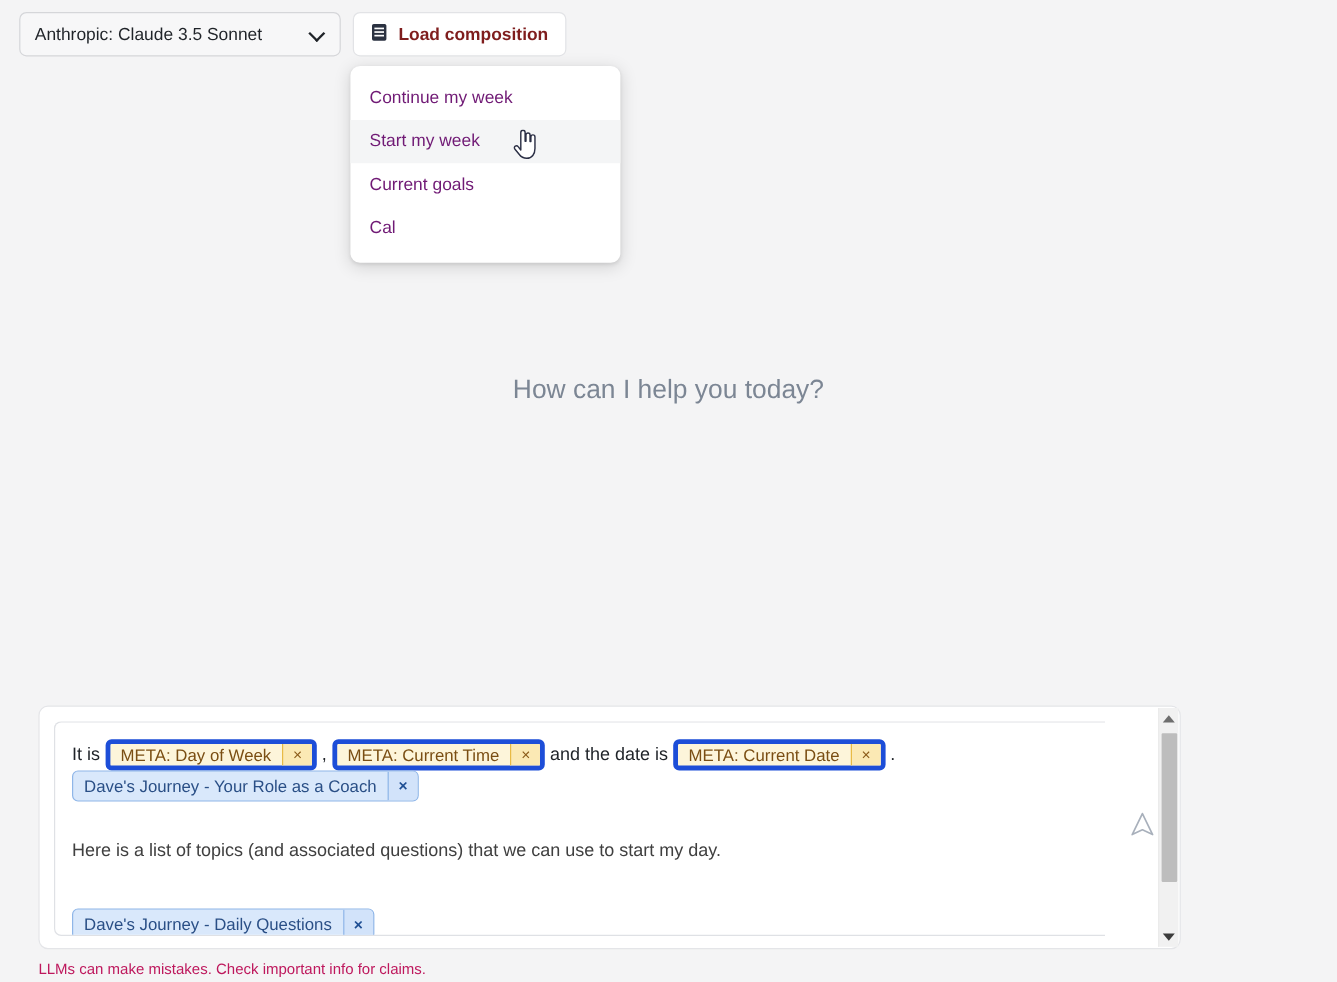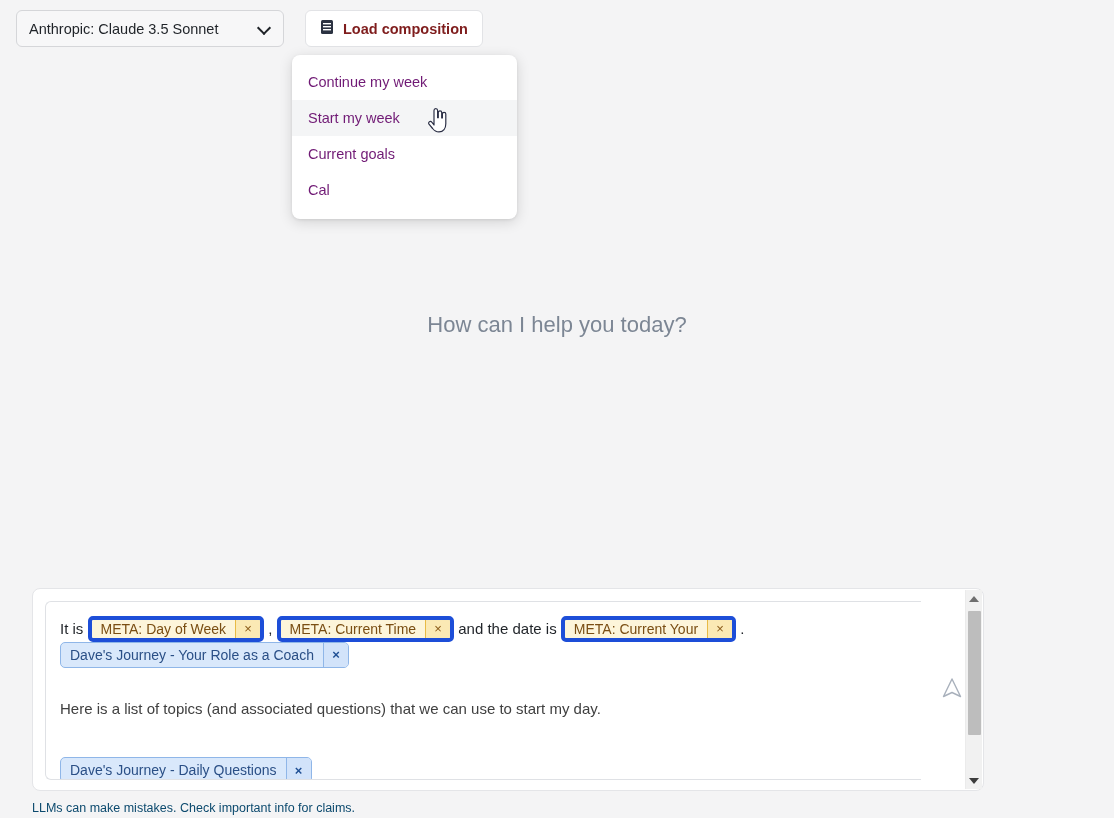--- a/index.html
+++ b/index.html
@@ -10,21 +10,21 @@
     font-family: "Liberation Sans", sans-serif;
     overflow: hidden;
   }
 
   
   .toolbar {
     position: absolute;
     top: 10px; left: 16px;
     display: flex;
     align-items: center;
-    gap: 21px;
+    gap: 10px;
   }
   .model-select {
     width: 268px;
     height: 37px;
     background: #f7f7f8;
     border: 1px solid #d5d6d9;
     border-radius: 6px;
     display: flex;
     align-items: center;
     padding: 0 12px;
@@ -215,21 +215,21 @@
     width: 13px; height: 124px;
     background: #bdbdbd;
     border-radius: 1px;
   }
 
   
   .footer {
     position: absolute;
     left: 32px; top: 801px;
     font-size: 12.5px;
-    color: #0c4a6e;
+    color: #be185d;
   }
 </style>
 </head>
 <body>
 
 <div class="toolbar">
 
   <div class="model-select">
     <span class="label">Anthropic: Claude 3.5 Sonnet</span>
     <span class="chev"></span>
@@ -287,21 +287,21 @@
       <span class="plain"> , </span>
 
       <span class="tag meta">
         <span class="txt">META: Current Time</span>
         <span class="xbtn">×</span>
       </span>
 
       <span class="plain"> and the date is </span>
 
       <span class="tag meta">
-        <span class="txt">META: Current Your</span>
+        <span class="txt">META: Current Date</span>
         <span class="xbtn">×</span>
       </span>
 
       <span class="plain"> . </span>
 
       <span class="tag blue">
         <span class="txt">Dave's Journey - Your Role as a Coach</span>
         <span class="xbtn">×</span>
       </span>
     </div>

